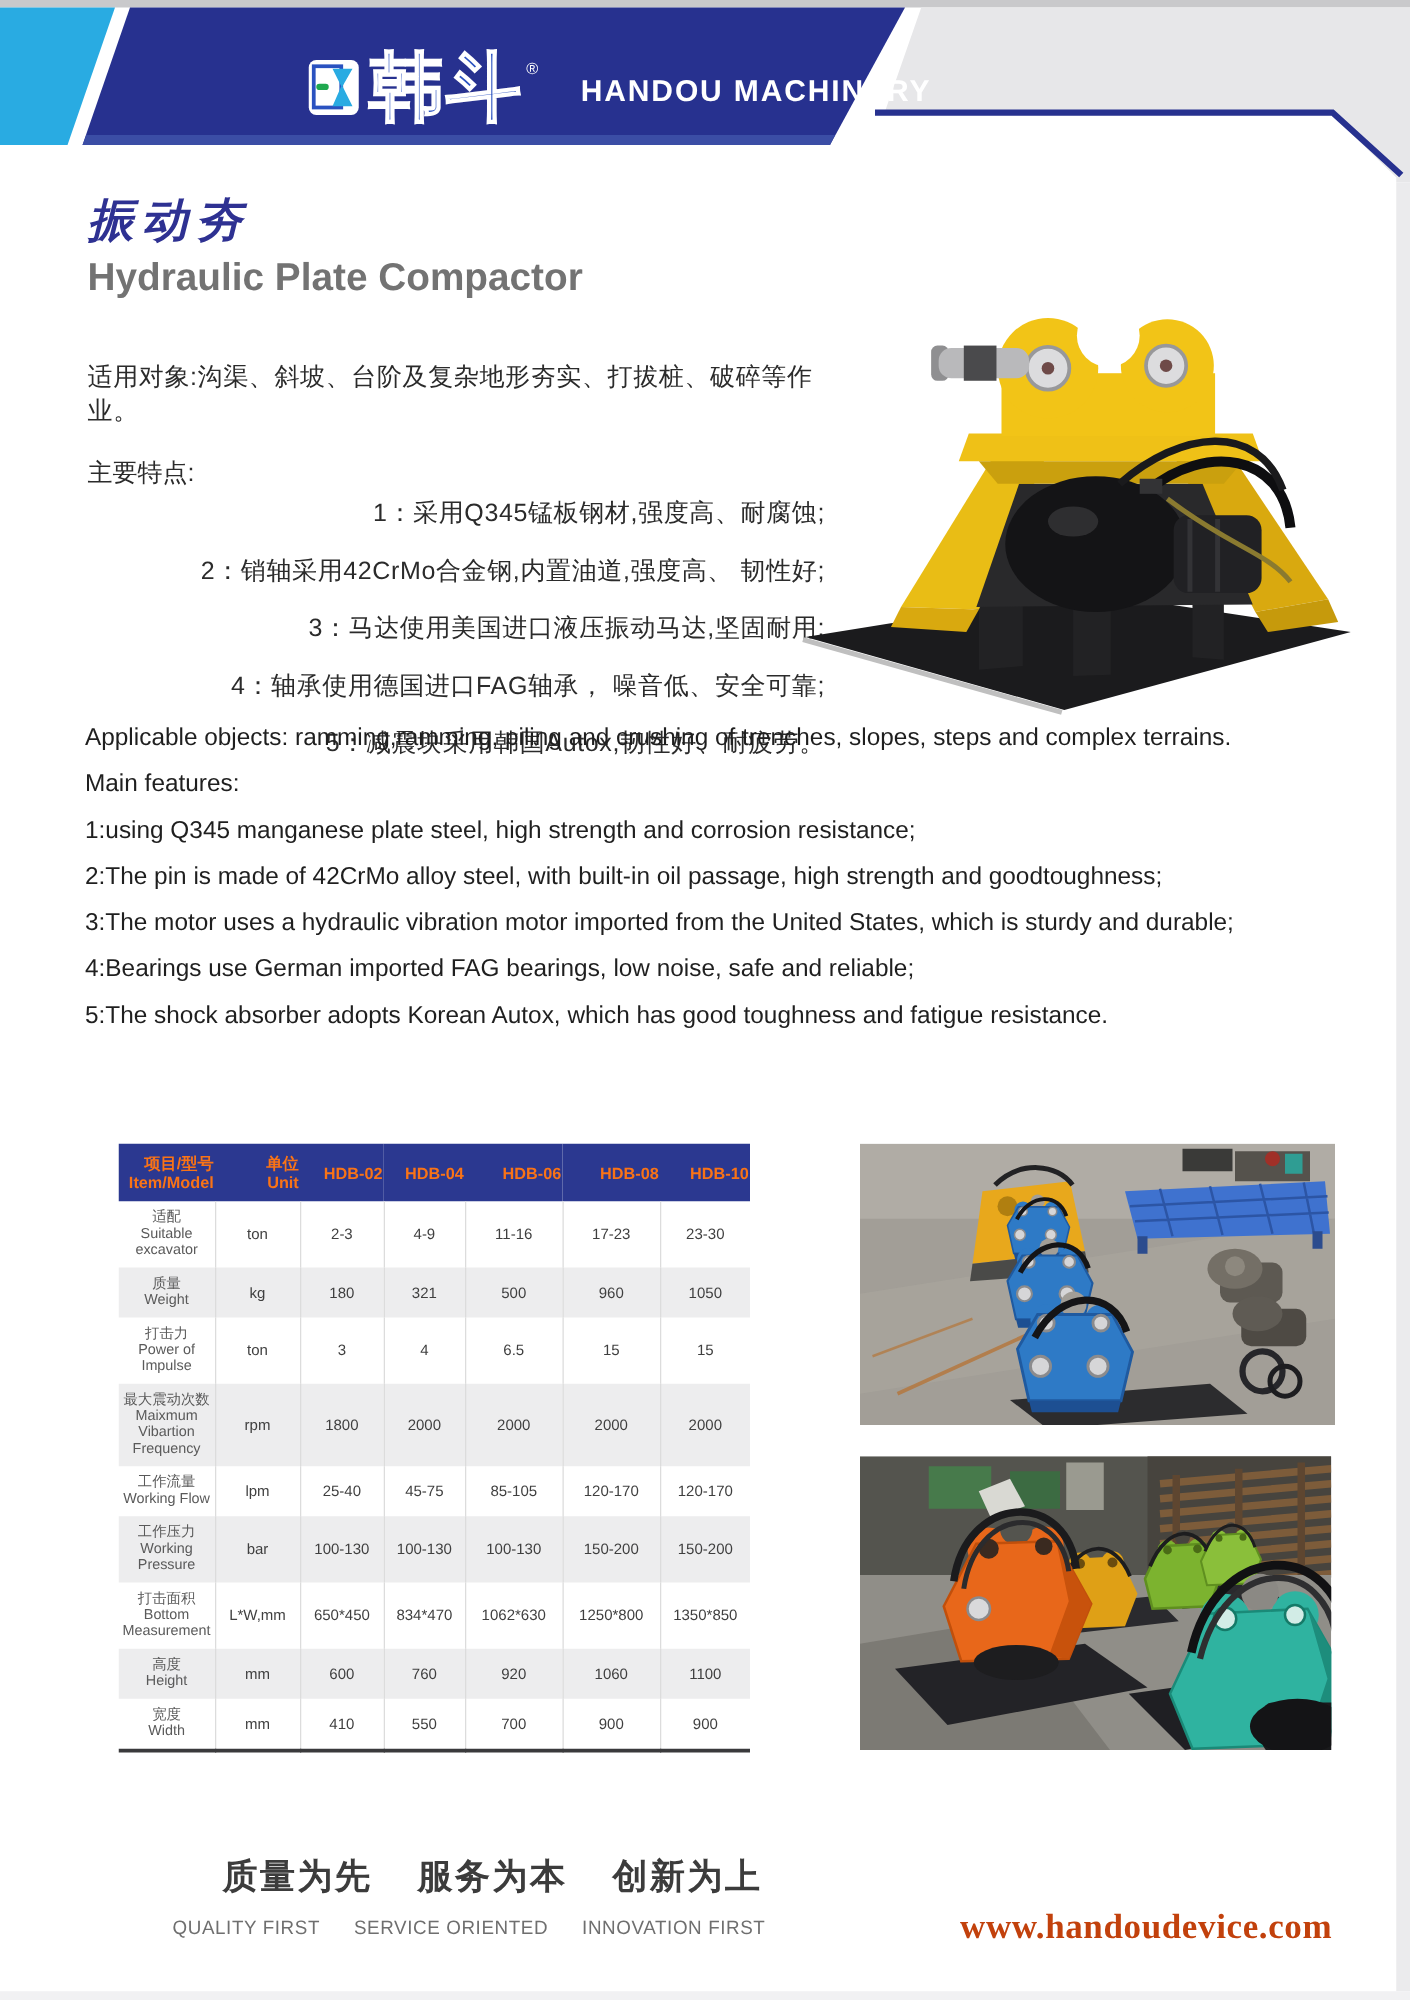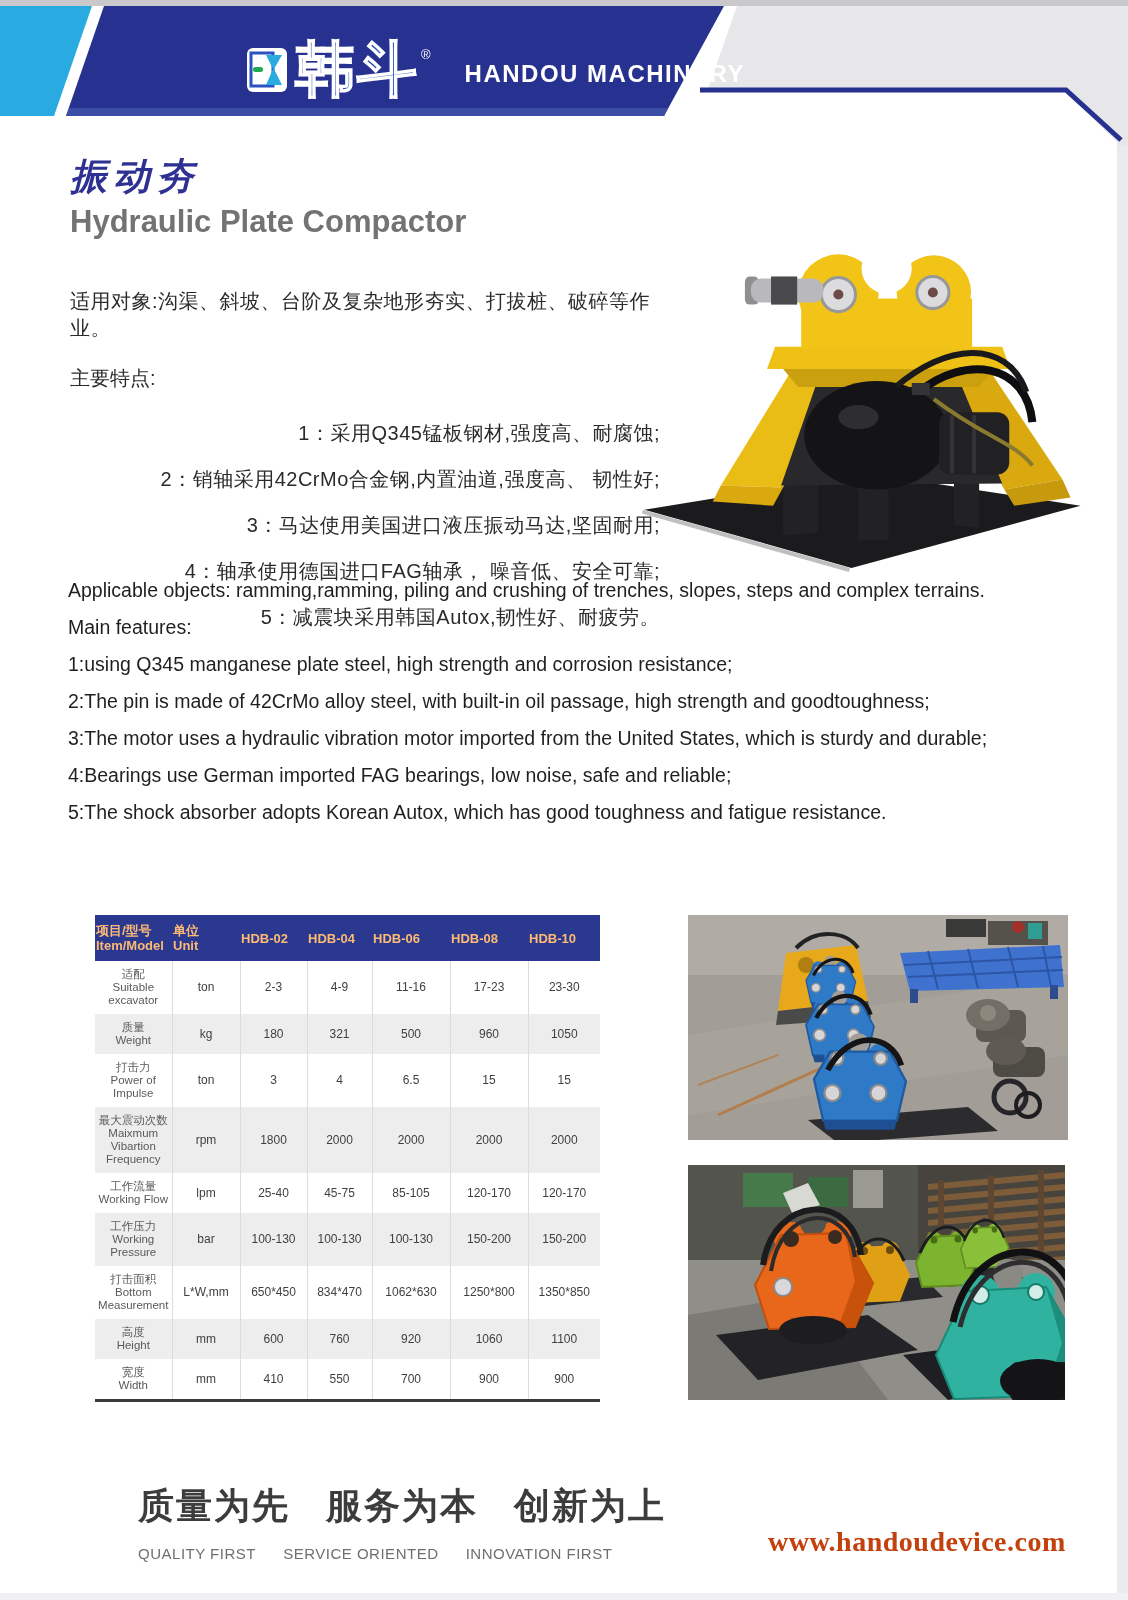--- a/index.html
+++ b/index.html
@@ -17,46 +17,46 @@
   .bottom-strip { position:absolute; left:0; top:1593px; width:1128px; height:7px; background:#f1f1f3; }
 
   
   .title-block { position:absolute; left:70px; top:156px; }
   .title-zh { font-size:37px; font-weight:bold; color:#2E3192; letter-spacing:6px; line-height:1.15;font-style:italic; }
   .title-en { font-size:31px; font-weight:bold; color:#737373; line-height:1.2; margin-top:4px; }
 
   
   .cn-intro { position:absolute; left:70px; top:288px; width:590px; color:#2b2b2b; font-size:20px; }
   .cn-intro .applicable { margin-bottom:23px; letter-spacing:0.5px; }
-  .cn-intro .heading { margin-bottom:28px; }
+  .cn-intro .heading { margin-bottom:5px; }
   .cn-intro .item { margin-bottom:19px; letter-spacing:0.5px;text-align:right; }
 
   
   .product-figure { position:absolute; left:632px; top:186px; }
 
   
   .en-intro { position:absolute; left:68px; top:578px; width:1045px; color:#1f1f1f; font-size:19.5px; }
   .en-intro p { margin:0 0 13px 0; line-height:24px; }
 
   
   .spec-wrap { position:absolute; left:95px; top:915px; width:505px; }
   table.spec { width:505px; border-collapse:collapse; table-layout:fixed; border-bottom:3px solid #3a3a3c; }
-  table.spec thead th { background:#2B3890; color:#fdba74; font-weight:bold; font-size:13px; line-height:15px; height:46px; text-align:left; vertical-align:middle; padding:4px 1px; }
+  table.spec thead th { background:#2B3890; color:#f97316; font-weight:bold; font-size:13px; line-height:15px; height:46px; text-align:right; vertical-align:middle; padding:4px 1px; }
   table.spec tbody td { text-align:center; vertical-align:middle; font-size:12px; line-height:13px; color:#3f3f3f; padding:7px 2px; border-left:1px solid #dcdcdc; }
   table.spec tbody td:first-child { border-left:none; }
   table.spec tbody tr:nth-child(even) { background:#ededee; }
   td .lz, td .le { display:block; color:#5a5a5a; font-size:11.5px; line-height:13px; }
 
   
   .photo1 { position:absolute; left:688px; top:915px; }
   .photo2 { position:absolute; left:688px; top:1165px; }
 
   
   .slogans { position:absolute; left:138px; top:1482px; }
-  .slogan-zh { display:flex; gap:36px; font-size:36px; font-weight:bold; color:#3c3c3c; letter-spacing:2px; }
+  .slogan-zh { display:flex; gap:36px; font-size:28px; font-weight:bold; color:#3c3c3c; letter-spacing:2px;margin-left:40px; }
   .slogan-en { display:flex; gap:28px; font-size:15.5px; color:#6f6f6f; letter-spacing:0.5px; margin-top:14px; transform:scaleX(0.97); transform-origin:left; }
   .website { position:absolute; left:768px; top:1502px; font-family:"Liberation Serif", serif; font-weight:bold; font-size:28px; color:#c2410c; letter-spacing:0.5px;margin-top:24px; }
 </style>
 </head>
 <body>
 
 <div class="page">
 
   <svg class="header-svg" width="1128" height="150" viewBox="0 0 1128 150">
     <rect x="0" y="0" width="1128" height="6" fill="#c9c9cb"></rect>

